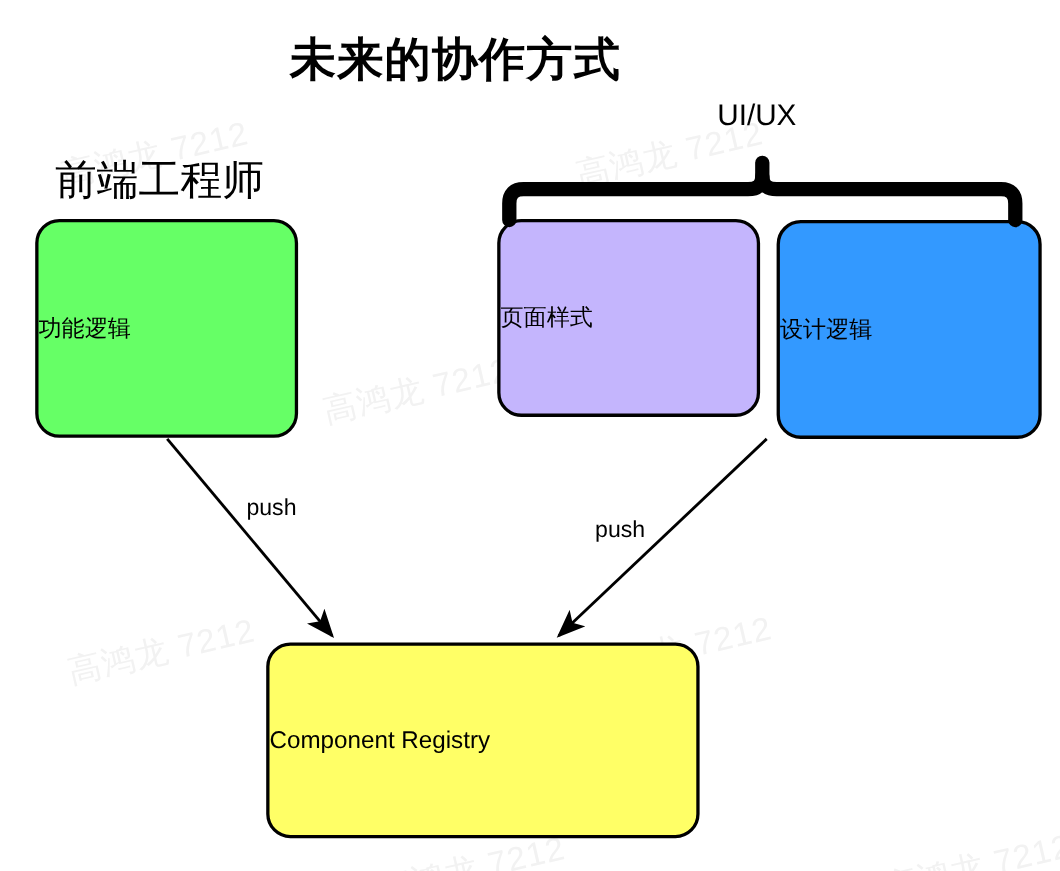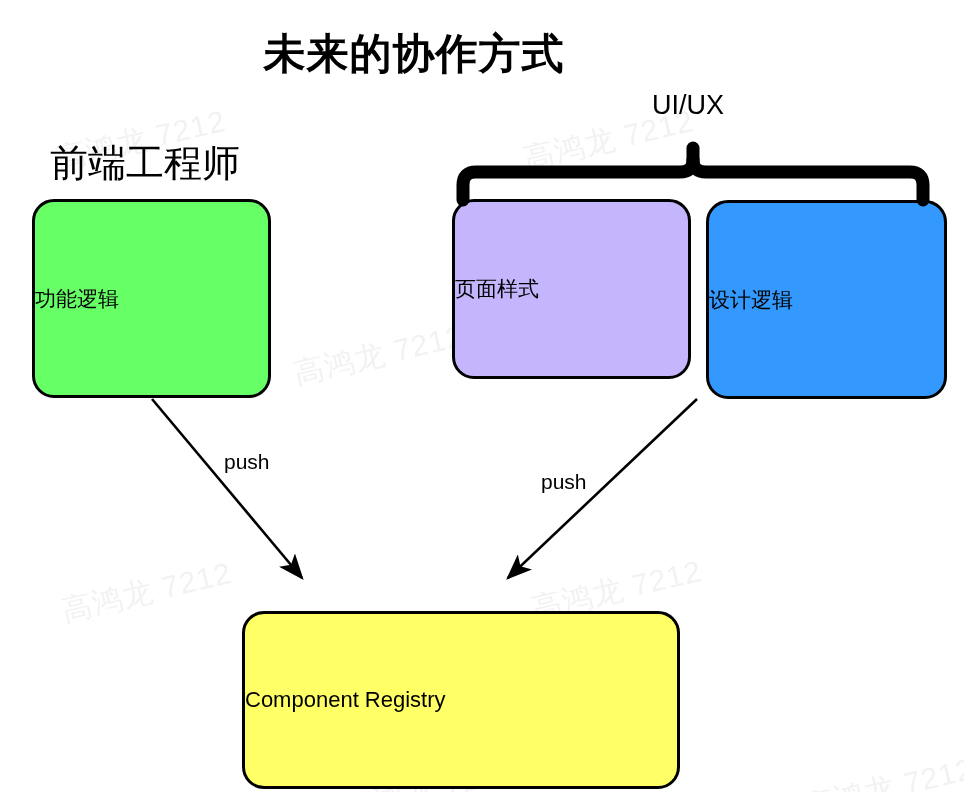--- a/index.html
+++ b/index.html
@@ -77,21 +77,21 @@
     font-size: 21px;
     color: #000000;
     text-align: center;
     line-height: 1.2;
   }
   .box-label.ascii { font-size: 22px; }
 
   #box-func   { left: 32px;  top: 199px; width: 239px; height: 199px; background: #66ff66; }
   #box-style  { left: 452px; top: 199px; width: 239px; height: 180px; background: #c4b5fd; }
   #box-design { left: 694px; top: 200px; width: 241px; height: 199px; background: #3399ff; margin-left: 12px; }
-  #box-registry { left: 242px; top: 584px; width: 438px; height: 178px; background: #ffff66; margin-top: 27px; }
+  #box-registry { left: 242px; top: 584px; width: 394px; height: 178px; background: #ffff66; }
 
   
   svg.overlay {
     position: absolute;
     left: 0;
     top: 0;
     width: 964px;
     height: 792px;
     overflow: visible;
   }

